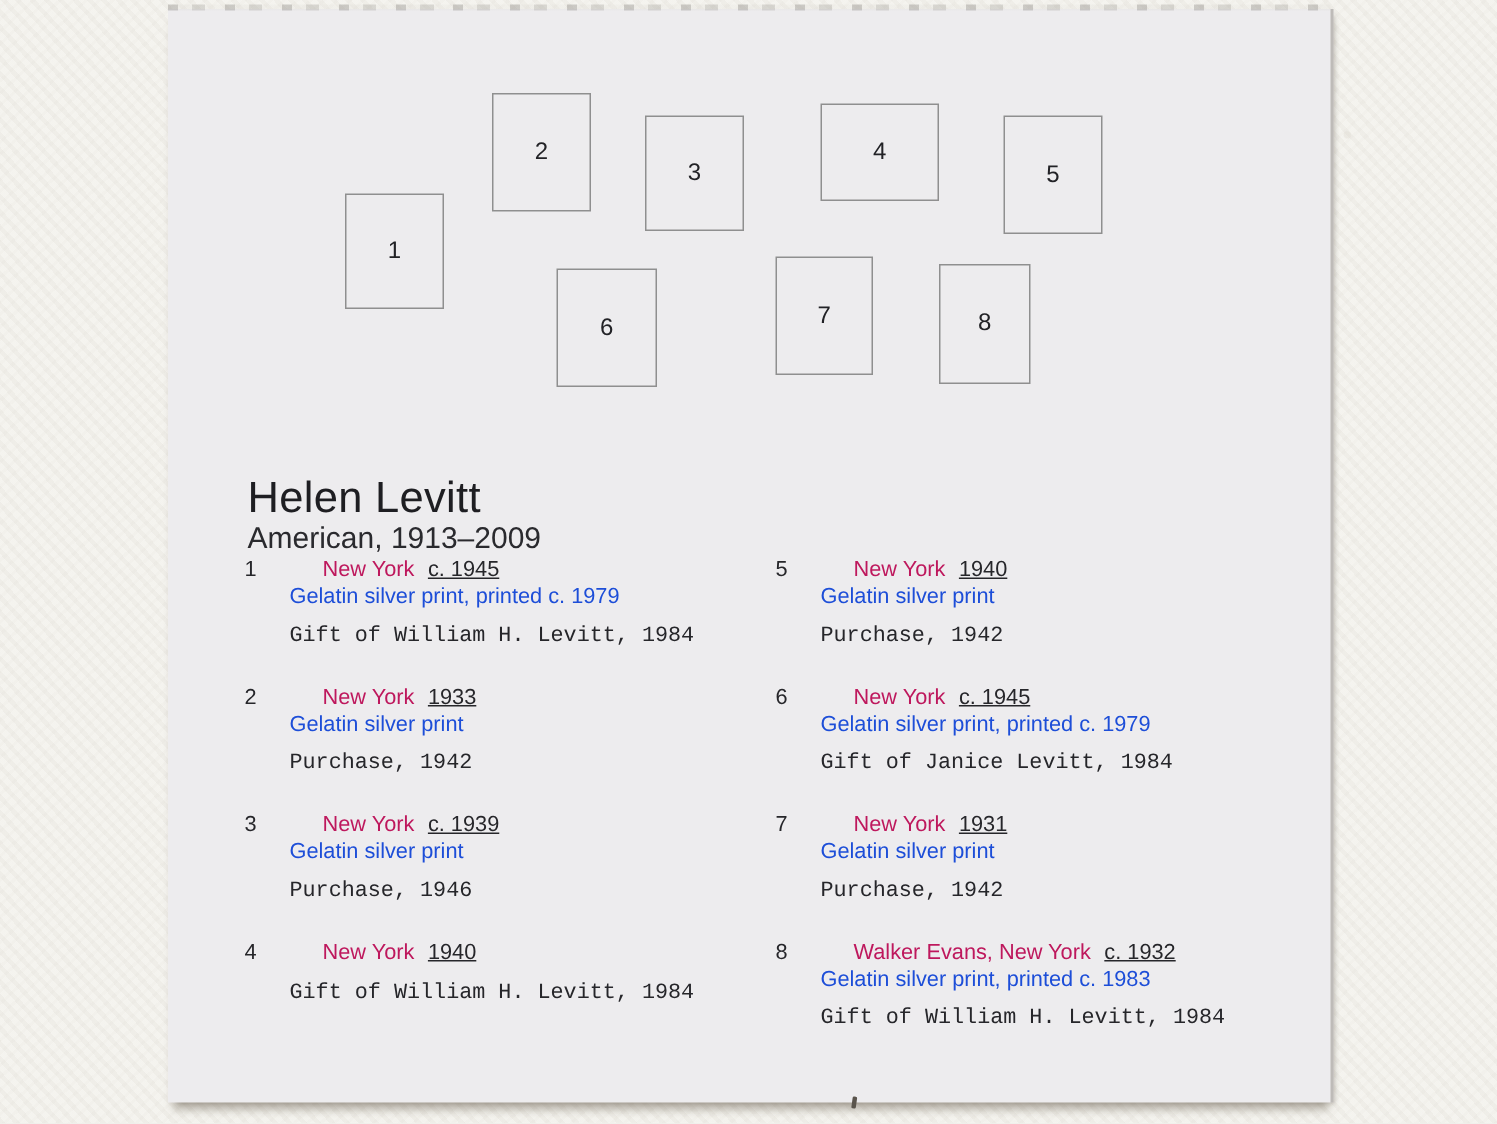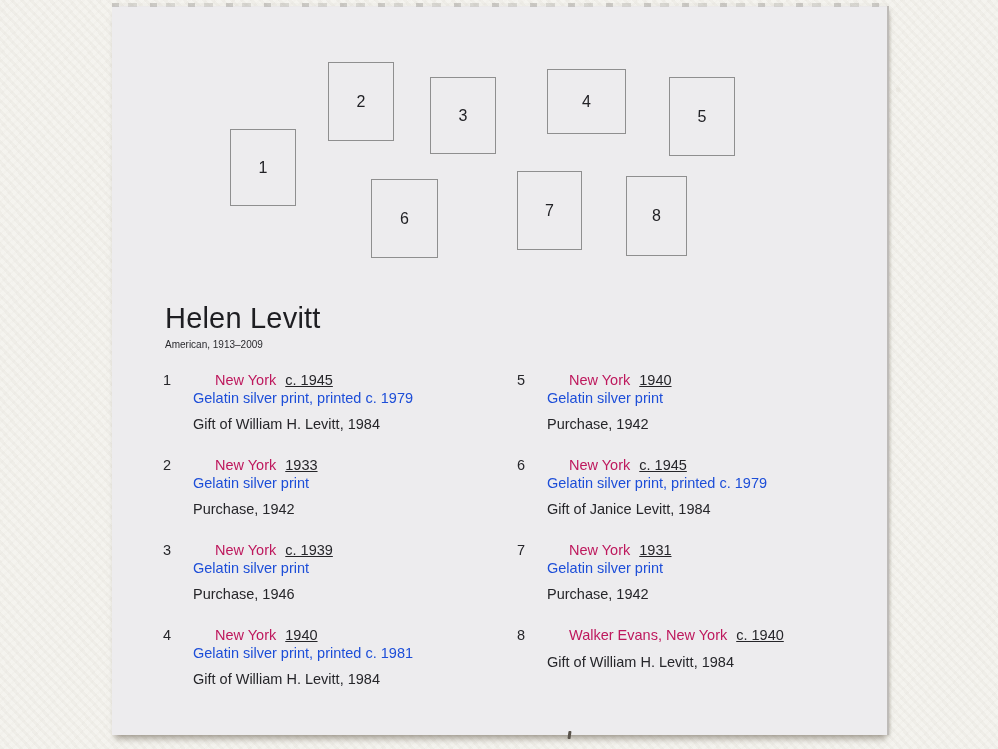--- a/index.html
+++ b/index.html
@@ -49,30 +49,30 @@
   }
   
   .dbox{
     position:absolute;
     border:1px solid var(--box-border);
     display:flex; align-items:center; justify-content:center;
     font-size:16px;
     color:var(--text);
   }
   
-  .heading{position:absolute; left:53px; top:296px;}
+  .heading{position:absolute; left:53px; top:310px;}
   .artist{
     font-size:29px;
     font-weight:400;
     letter-spacing:.2px;
     line-height:33px;
     color:#1e1e22;
   }
   .dates{
-    font-size:10px;
+    font-size:20px;
     line-height:18px;
     margin-top:1px;
     color:#2a2a2e;
   }
   
   .cols{
     position:absolute; left:51px; top:366px; width:700px;
     display:flex;
   }
   .col-left{width:354px;}
@@ -81,21 +81,21 @@
     display:flex;
     height:85px;
     font-size:14.5px;
     line-height:17.5px;
   }
   .enum{width:30px; flex:none; color:#26262a;}
   .etext{flex:1;}
   .etitle{font-weight:400; color:#be185d;margin-left:22px;}
   .edate{margin-left:9px; color:#26262a;text-decoration:underline;}
   .emedium{color:#1d4ed8;}
-  .ecredit{margin-top:9px; color:#26262a;}
+  .ecredit{margin-top:9px; color:#26262a;font-family:Liberation Mono, monospace;}
   
   .pin{
     position:absolute; left:568px; top:731px;
     width:3px; height:8px;
     background:#5a544c;
     transform:rotate(8deg);
     border-radius:1px;
   }
 </style>
 </head>
@@ -178,21 +178,20 @@
       <div class="ecredit">Purchase, 1946</div>
     </div>
   </div>
 
   <div class="entry">
     <div class="enum">4</div>
     <div class="etext">
       <div class="eline1">
         <span class="etitle">New York</span><span class="edate">1940</span>
       </div>
-      <div class="emedium">Gelatin silver print, printed c. 1981</div>
       <div class="ecredit">Gift of William H. Levitt, 1984</div>
     </div>
   </div>
 </div>
       <div class="col-right" id="col-right">
   <div class="entry">
     <div class="enum">5</div>
     <div class="etext">
       <div class="eline1">
         <span class="etitle">New York</span><span class="edate">1940</span>
@@ -221,22 +220,23 @@
       </div>
       <div class="emedium">Gelatin silver print</div>
       <div class="ecredit">Purchase, 1942</div>
     </div>
   </div>
 
   <div class="entry">
     <div class="enum">8</div>
     <div class="etext">
       <div class="eline1">
-        <span class="etitle">Walker Evans, New York</span><span class="edate">c. 1940</span>
-      </div>
+        <span class="etitle">Walker Evans, New York</span><span class="edate">c. 1932</span>
+      </div>
+      <div class="emedium">Gelatin silver print, printed c. 1983</div>
       <div class="ecredit">Gift of William H. Levitt, 1984</div>
     </div>
   </div>
 </div>
     </div>
   </div>
 
   <div class="pin"></div>
 </div>
 

